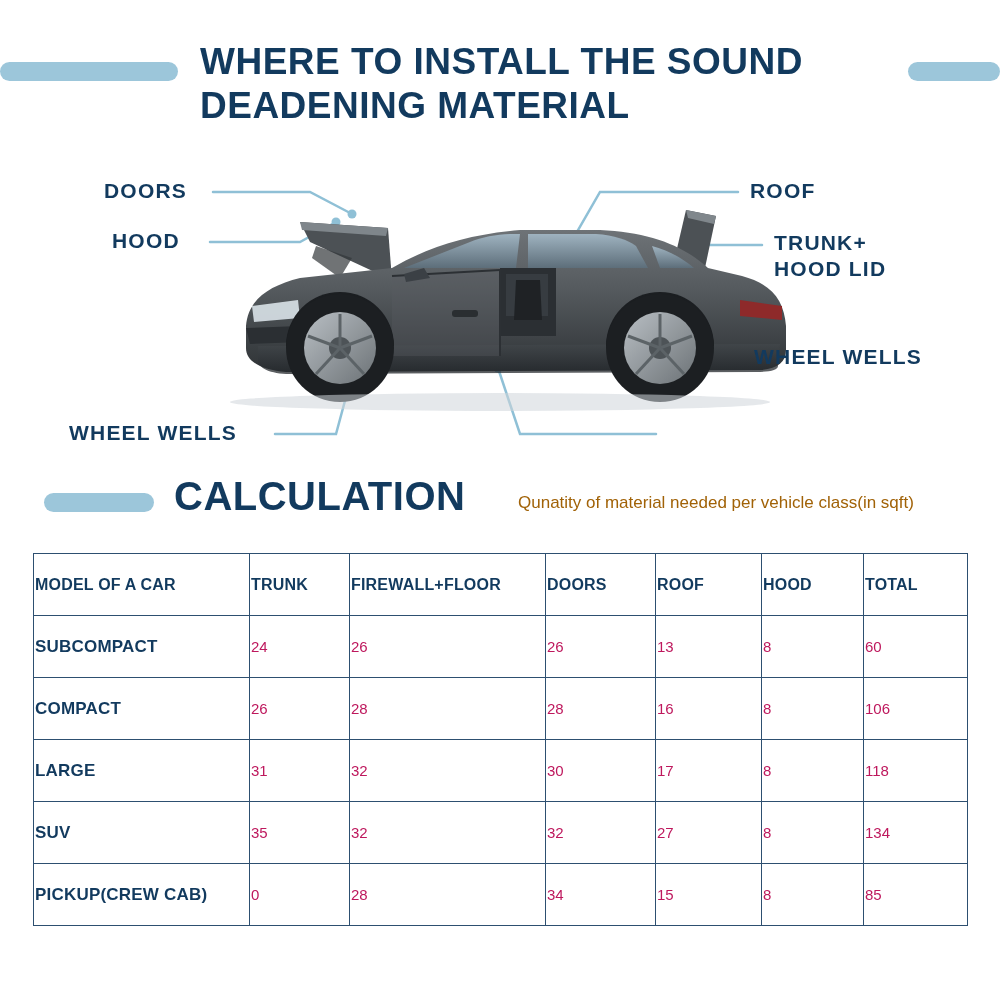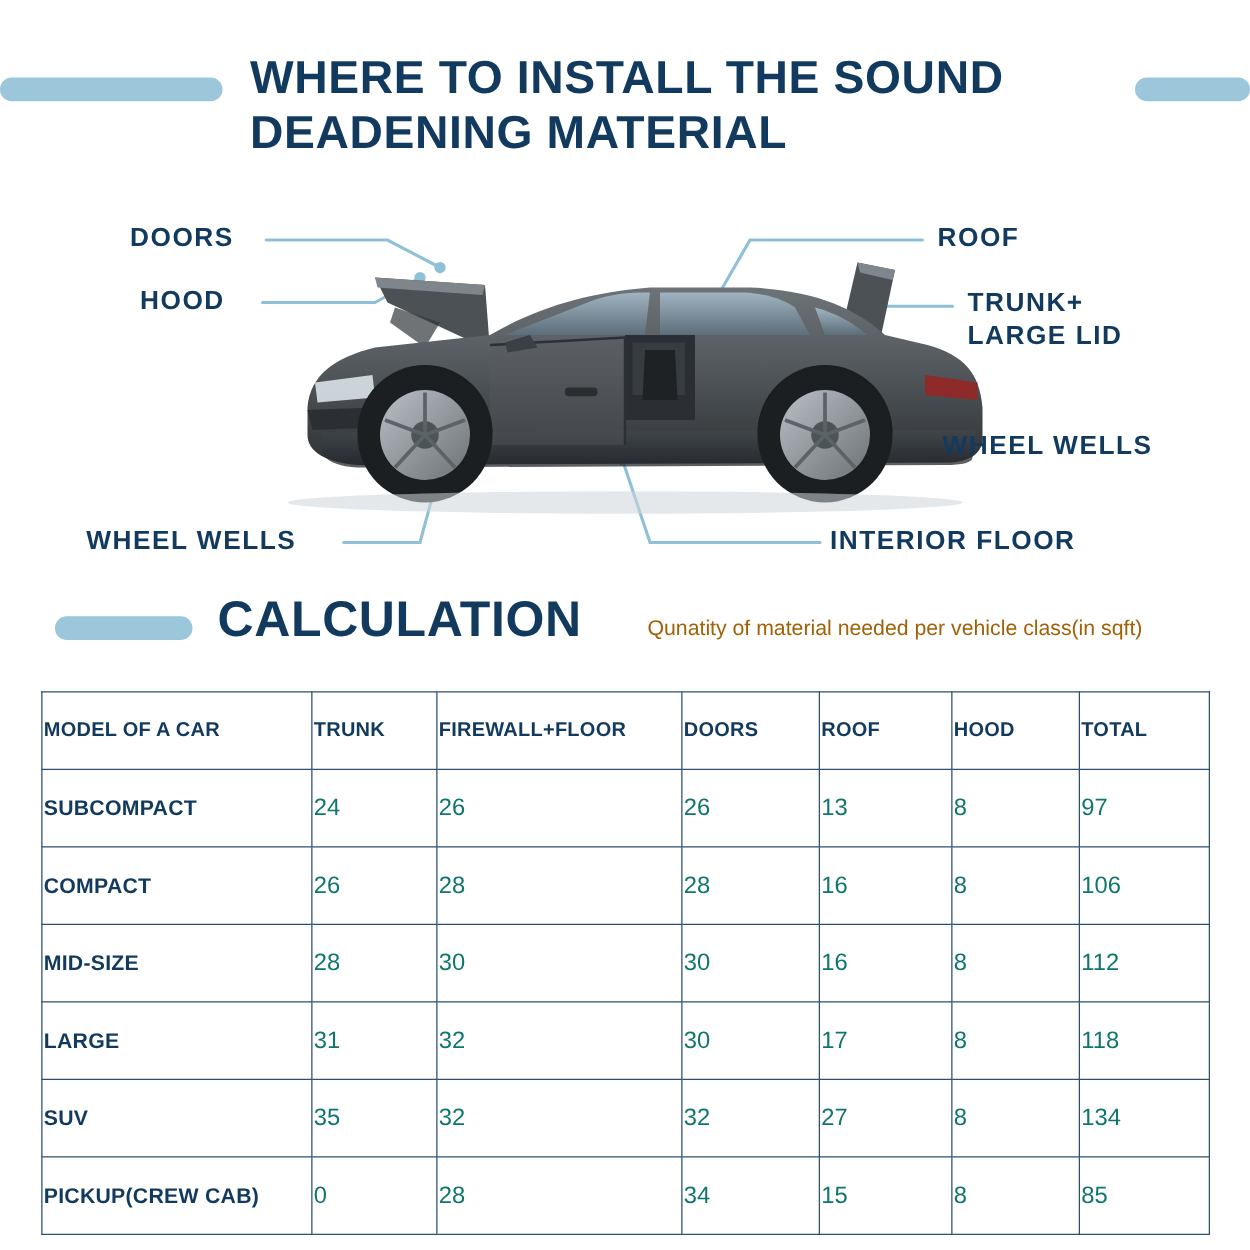--- a/index.html
+++ b/index.html
@@ -150,23 +150,23 @@
     font-size: 16px;
     letter-spacing: 0.2px;
   }
   td.model {
     font-weight: bold;
     color: #123a5e;
     font-size: 17px;
     letter-spacing: 0.2px;
   }
   td.num {
-    color: #0f766e;
+    color: #be185d;
     font-weight: normal;
-    font-size: 19px;
+    font-size: 15px;
   }
   col.c0 { width: 216px; }
   col.c1 { width: 100px; }
   col.c2 { width: 196px; }
   col.c3 { width: 110px; }
   col.c4 { width: 106px; }
   col.c5 { width: 102px; }
   col.c6 { width: 104px; }
 </style>
 </head>
@@ -309,26 +309,25 @@
 
       <ellipse cx="500" cy="252" rx="270" ry="9" fill="#cfd6da" opacity="0.55"></ellipse>
     </svg>
 
     <div class="callout left" style="left:104px; top:28px;">DOORS</div>
     <div class="callout left" style="left:112px; top:78px;">HOOD</div>
     <div class="callout right" style="left:750px; top:28px;">ROOF</div>
 
     <div class="callout right" style="left:774px; top:80px;">
       <span>TRUNK+</span><br>
-      <span>LARGE LID</span>
+      <span>HOOD LID</span>
     </div>
 
     <div class="callout right" style="left:754px; top:194px;">WHEEL WELLS</div>
     <div class="callout left" style="left:69px; top:270px;">WHEEL WELLS</div>
-    <div class="callout left" style="left:664px; top:270px;">INTERIOR FLOOR</div>
   </div>
 
   <div class="calc-head">
     <div class="calc-bar"></div>
     <div class="calc-title">CALCULATION</div>
     <div class="calc-sub">Qunatity of material needed per vehicle class(in sqft)</div>
   </div>
 
   <div class="table-wrap">
     <table>
@@ -353,41 +352,32 @@
         </tr>
       </thead>
       <tbody>
         <tr>
           <td class="model">SUBCOMPACT</td>
           <td class="num">24</td>
           <td class="num">26</td>
           <td class="num">26</td>
           <td class="num">13</td>
           <td class="num">8</td>
-          <td class="num">97</td>
+          <td class="num">60</td>
         </tr>
         <tr>
           <td class="model">COMPACT</td>
           <td class="num">26</td>
           <td class="num">28</td>
           <td class="num">28</td>
           <td class="num">16</td>
           <td class="num">8</td>
           <td class="num">106</td>
         </tr>
         <tr>
-          <td class="model">MID-SIZE</td>
-          <td class="num">28</td>
-          <td class="num">30</td>
-          <td class="num">30</td>
-          <td class="num">16</td>
-          <td class="num">8</td>
-          <td class="num">112</td>
-        </tr>
-        <tr>
           <td class="model">LARGE</td>
           <td class="num">31</td>
           <td class="num">32</td>
           <td class="num">30</td>
           <td class="num">17</td>
           <td class="num">8</td>
           <td class="num">118</td>
         </tr>
         <tr>
           <td class="model">SUV</td>

